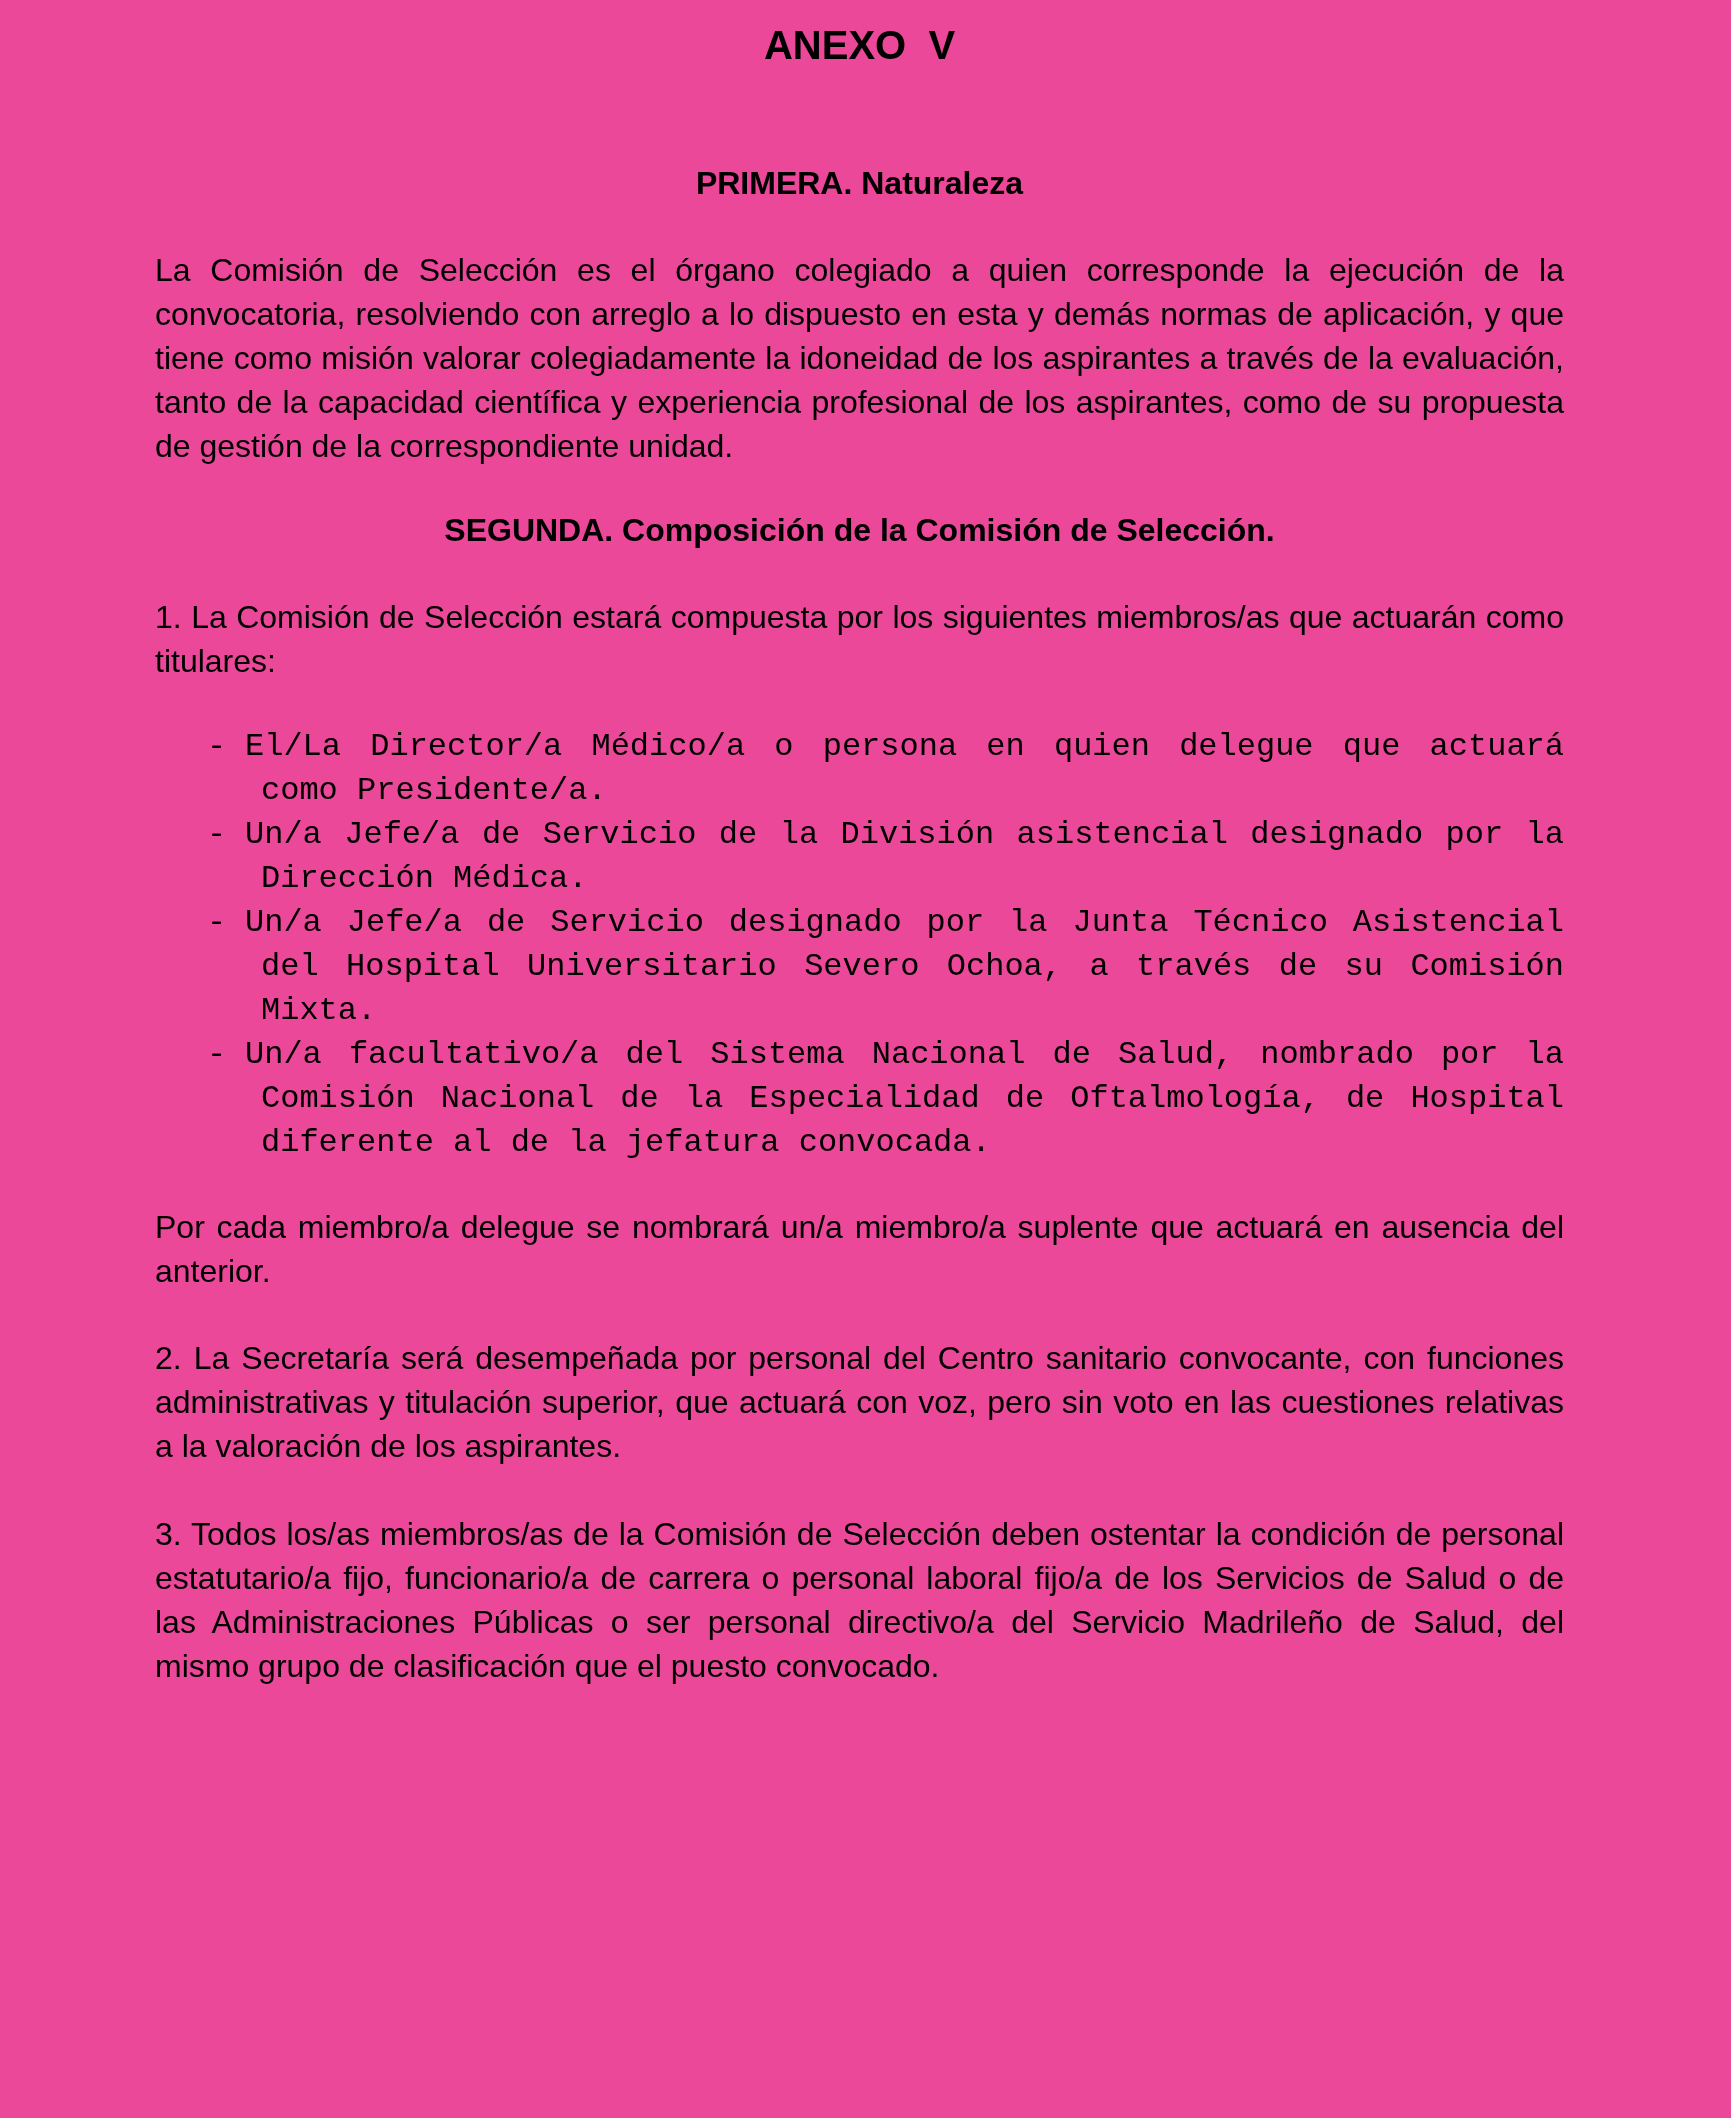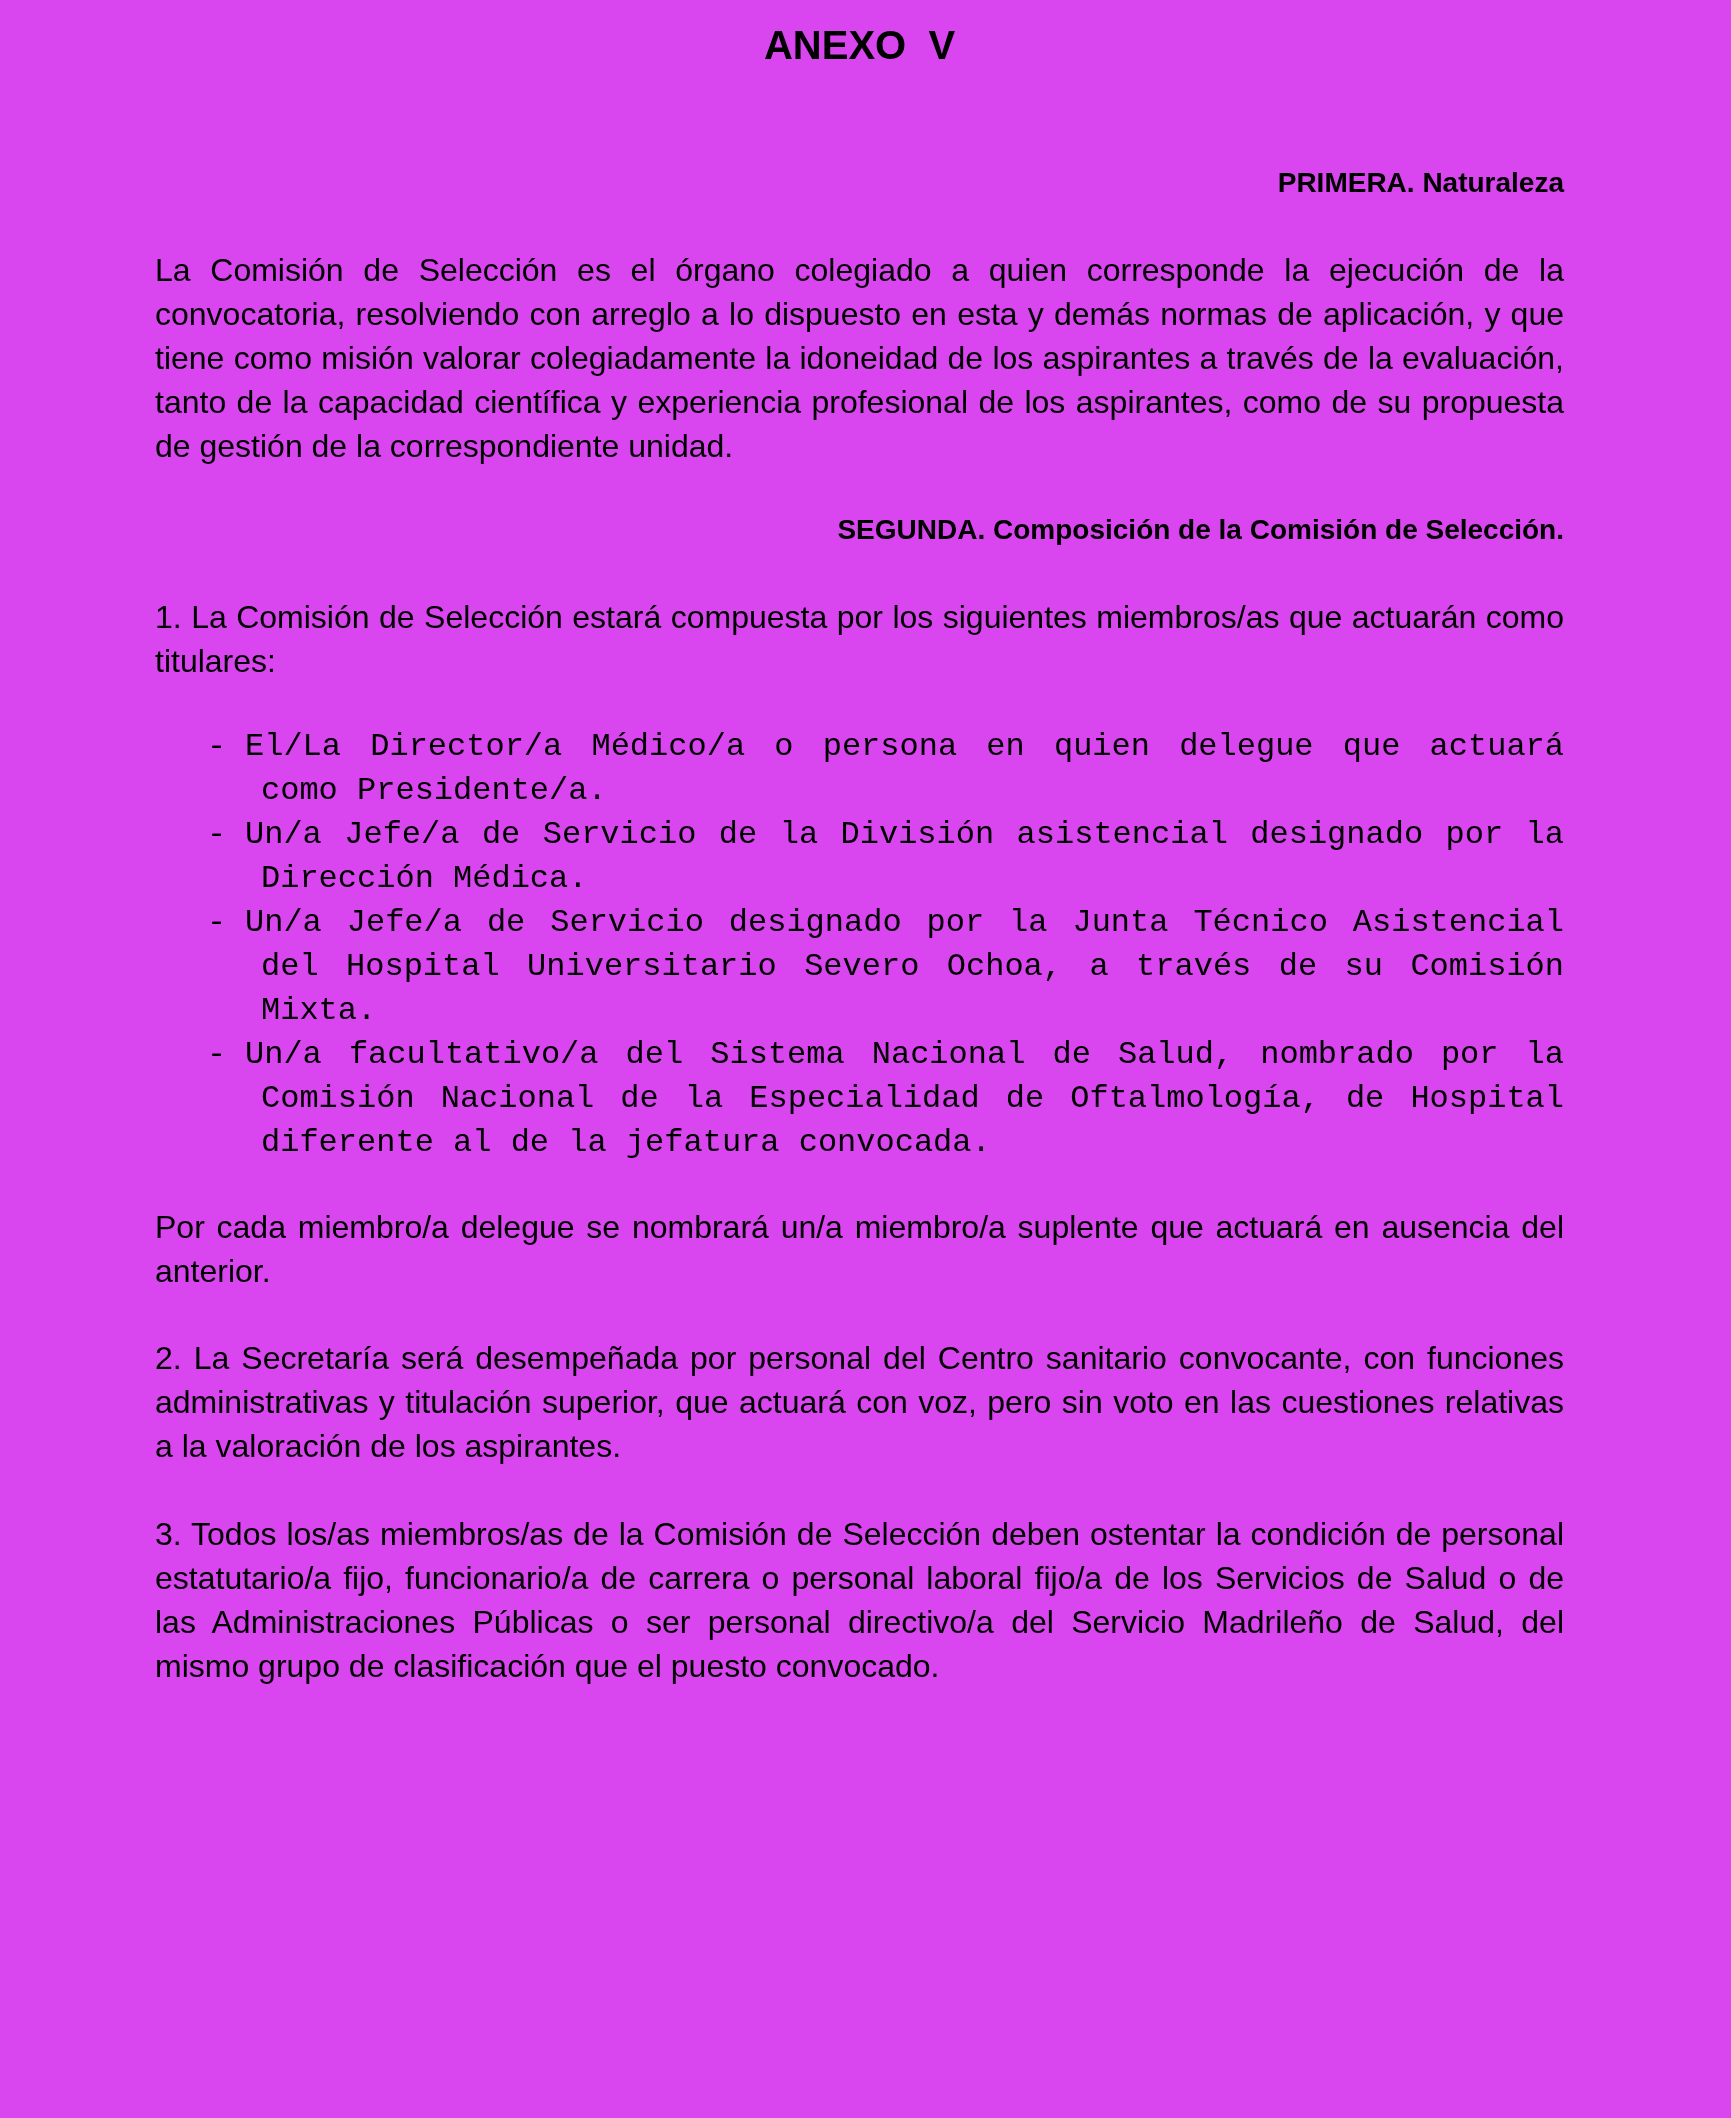--- a/index.html
+++ b/index.html
@@ -12,42 +12,42 @@
     height: 2119px;
     color: #000000;
     font-family: "Liberation Sans", "DejaVu Sans", sans-serif;
     overflow: hidden;
   }
   .page {
     box-sizing: border-box;
     width: 1731px;
     height: 2119px;
     padding: 19.5px 167px 0 155px;
-    background: #d946ef;
+    background: #ec4899;
   }
   .doc-title {
     font-size: 40px;
     line-height: 50px;
     font-weight: 700;
     text-align: center;
     white-space: pre;
   }
   .doc-subtitle {
     font-size: 40px;
     line-height: 50px;
     font-weight: 700;
     text-align: center;
     white-space: pre;
     margin-top: 85px;
   }
   .sec-heading {
-    font-size: 28px;
+    font-size: 32px;
     line-height: 44px;
     font-weight: 700;
-    text-align: right;
+    text-align: center;
   }
   .heading-primera { margin-top: 91px; }
   .heading-segunda { margin-top: 40px; }
   .para {
     font-size: 32px;
     line-height: 44px;
     text-align: justify;
   }
   .para-naturaleza { margin-top: 43px; }
   .para-intro { margin-top: 43px; }

